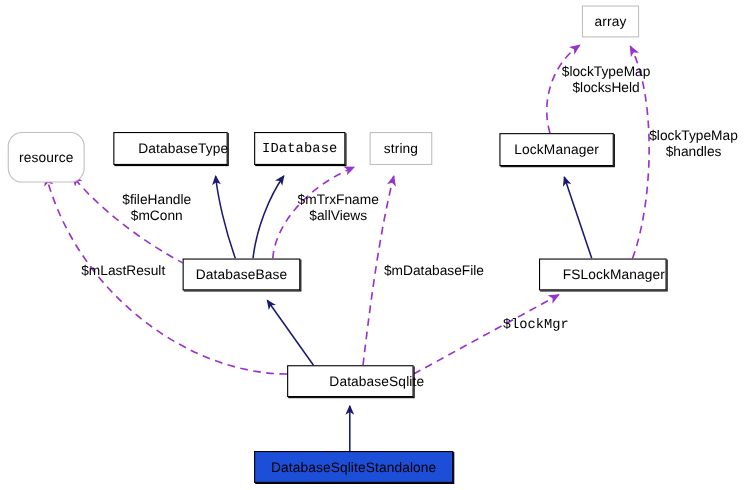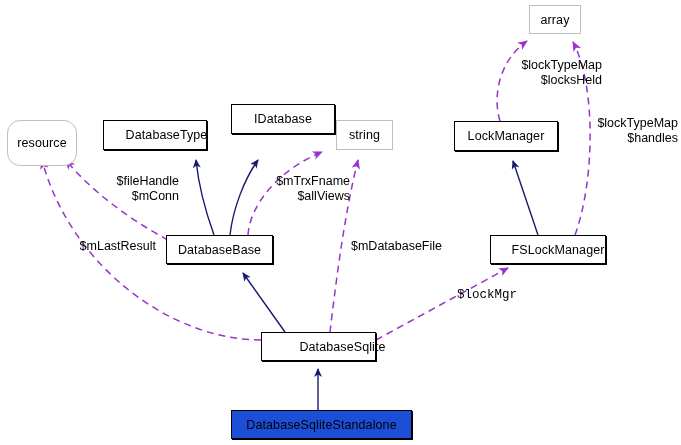--- a/index.html
+++ b/index.html
@@ -47,21 +47,21 @@
   }
   .node.current {
     background: #1d4ed8;
     border: 1px solid #000000;
     box-shadow: 1px 1px 0 0 #000000;
   }
   .edge-label {
     position: absolute;
     font-size: 12.5px;
     color: #000000;
-    text-align: right;
+    text-align: center;
     line-height: 15px;
     white-space: nowrap;
     background: transparent;
   }
 </style>
 </head>
 <body>
 
 <div id="canvas">
 
@@ -101,21 +101,21 @@
       <line x1="376" y1="340" x2="508" y2="268" marker-end="url(#arrow-usage)"></line>
 
       <path d="M500,121 C492,95 500,60 527,41" marker-end="url(#arrow-usage)"></path>
 
       <path d="M575,235 C595,180 596,85 573,42" marker-end="url(#arrow-usage)"></path>
     </g>
   </svg>
 
   <div class="node ext" style="left:7px;   top:120px; width:70px;  height:46px;border-radius:13px;">resource</div>
   <div class="node solid" style="left:103px; top:120px; width:104px; height:30px;padding-left:23px;">DatabaseType</div>
-  <div class="node solid" style="left:231px; top:104px; width:104px;  height:30px;">IDatabase</div>
+  <div class="node solid" style="left:231px; top:120px; width:83px;  height:30px;font-family:Liberation Mono, monospace;">IDatabase</div>
   <div class="node ext" style="left:336px; top:120px; width:57px;  height:30px;">string</div>
   <div class="node ext" style="left:529px; top:5px;   width:52px;  height:29px;">array</div>
   <div class="node solid" style="left:454px; top:121px; width:104px; height:30px;">LockManager</div>
   <div class="node solid" style="left:166px; top:235px; width:107px; height:29px;">DatabaseBase</div>
   <div class="node solid" style="left:490px; top:235px; width:116px; height:29px;padding-left:20px;">FSLockManager</div>
   <div class="node solid" style="left:261px; top:332px; width:115px; height:29px;padding-left:48px;">DatabaseSqlite</div>
   <div class="node current" style="left:231px; top:410px; width:181px; height:29px;">DatabaseSqliteStandalone</div>
 
   <div class="edge-label" style="left:500px; top:58px; width:102px;">
     <div>$lockTypeMap</div>

